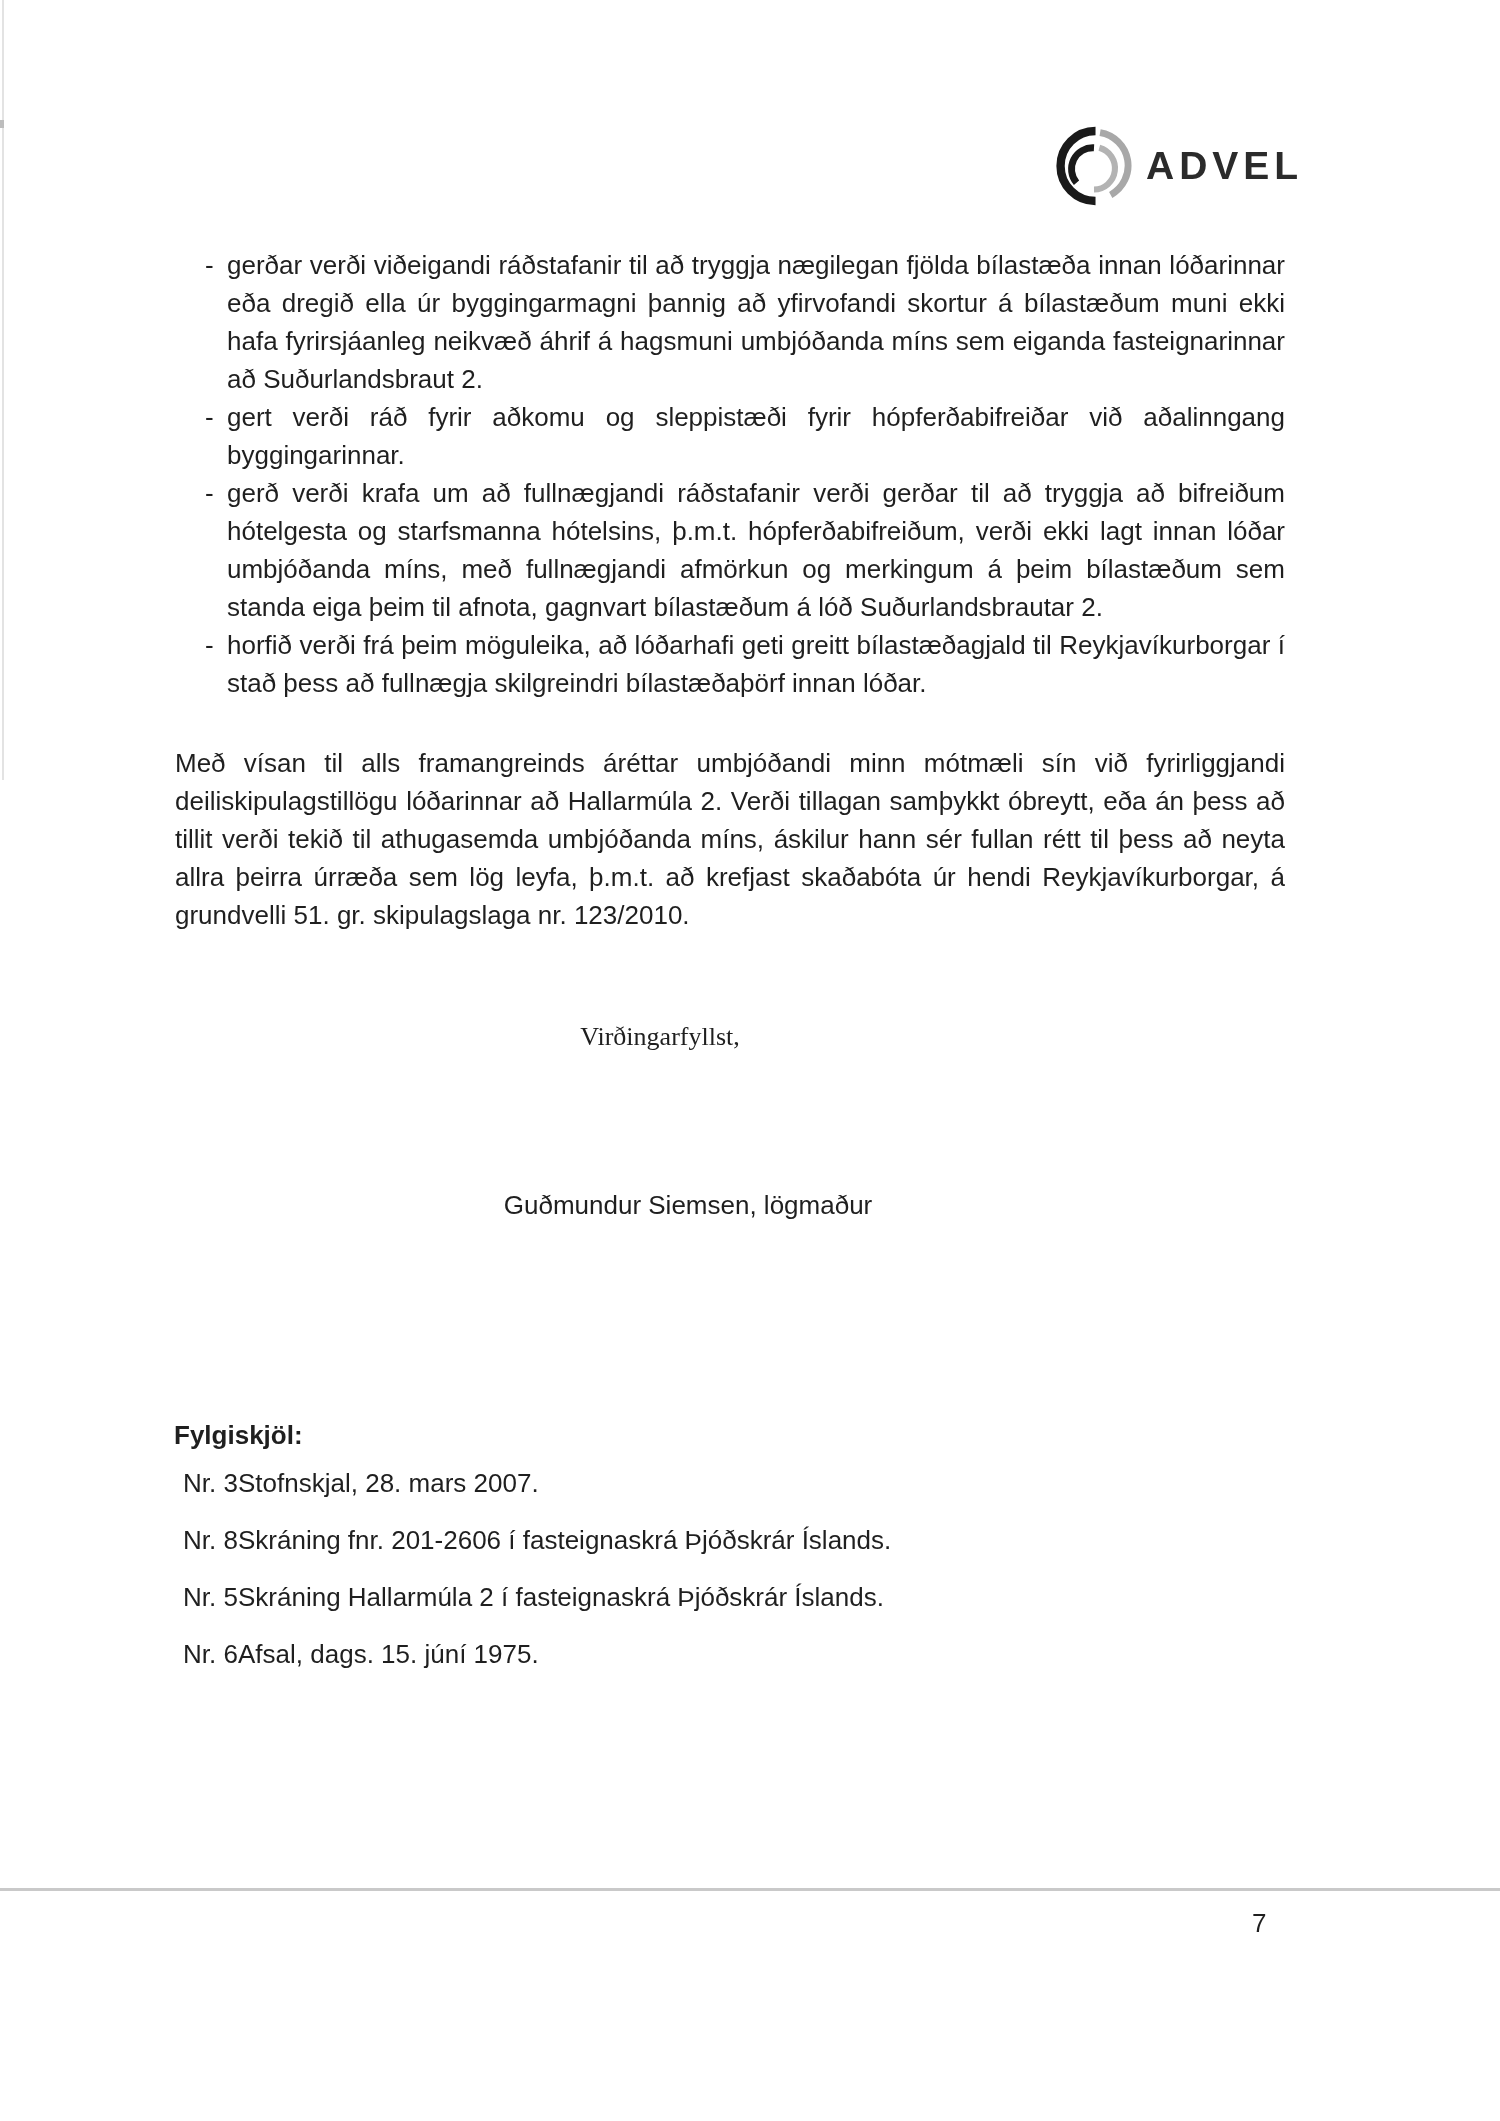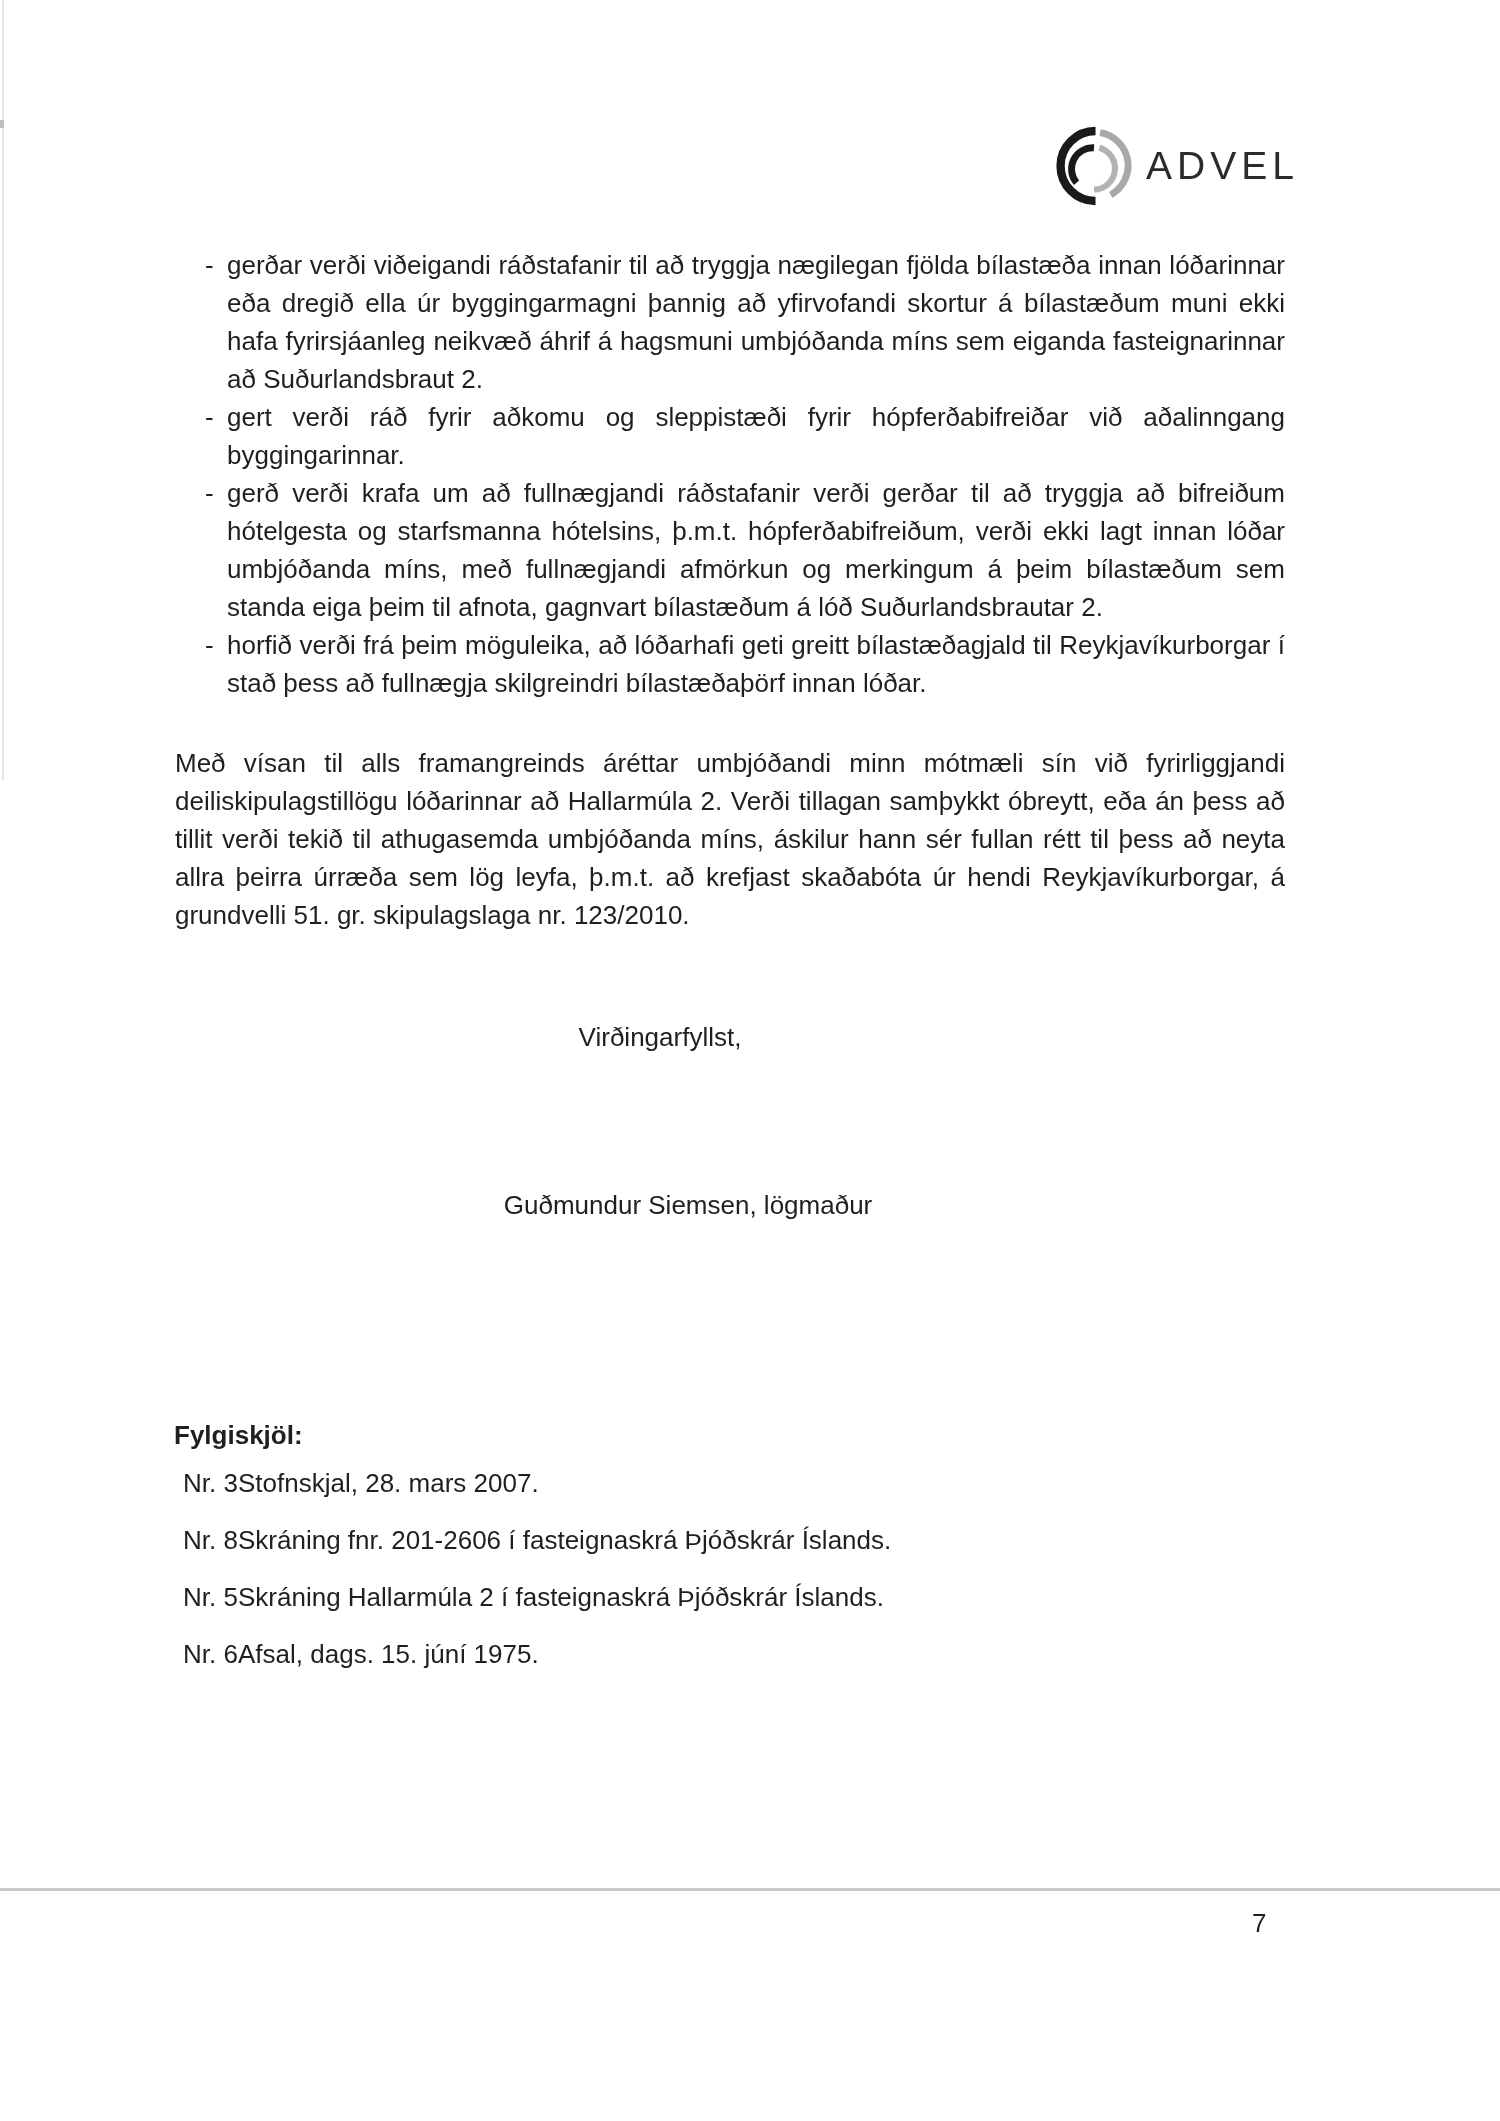--- a/index.html
+++ b/index.html
@@ -29,21 +29,21 @@
   .logo {
     position: absolute;
     left: 1056px; top: 126px;
     display: flex;
     align-items: center;
     gap: 14px;
   }
   .logo svg { display: block; }
   .brand {
     font-size: 39px;
-    font-weight: normal;
+    font-weight: bold;
     letter-spacing: 5px;
     color: #2b2b2b;
   }
   
   .bullets, .para, .closing, .signature, .attach-heading, .attachments, .page-number {
     font-size: 26px;
     line-height: 38px;
   }
   .bullets {
     position: absolute;
@@ -65,20 +65,21 @@
     margin: 0;
     text-align: justify;
     text-justify: inter-word;
   }
   .closing {
     position: absolute;
     left: 0; top: 1018px;
     width: 1320px;
     margin: 0;
     text-align: center;
+    font-family: Liberation Serif, serif;
   }
   .signature {
     position: absolute;
     left: 0; top: 1186px;
     width: 1320px;
     margin: 0;
     text-align: center;
     padding-left: 28px;
   }
   .attach-heading {

